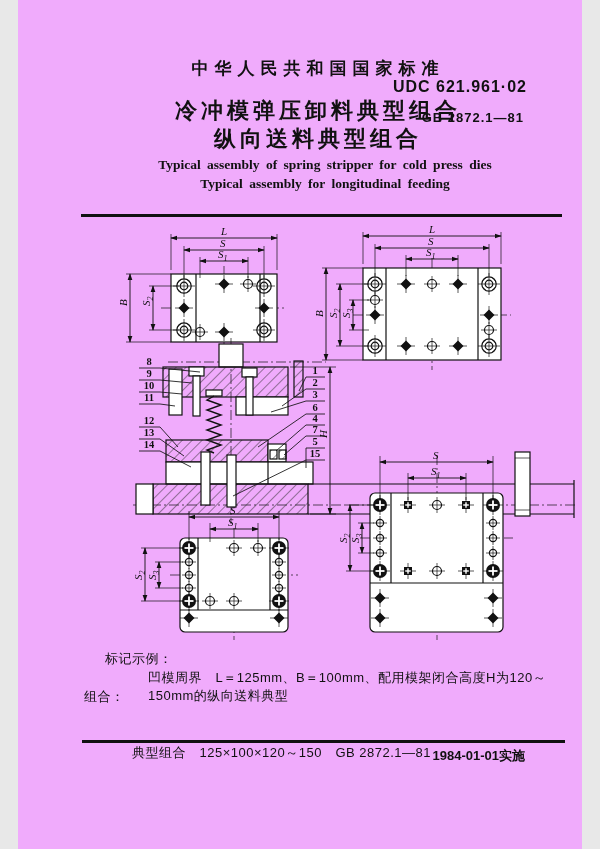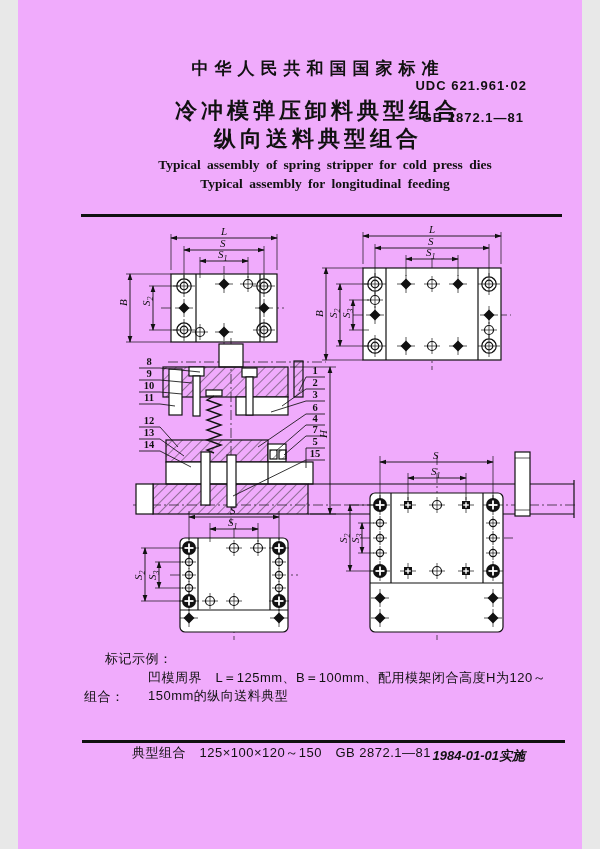--- a/index.html
+++ b/index.html
@@ -1,36 +1,36 @@
 <!DOCTYPE html>
 <html><head>
 <meta charset="utf-8">
 <style>
   html,body{margin:0;padding:0;background:#e8e8e8;}
   .page{position:relative;width:564px;height:849px;background:#f0abfc;margin:0 auto;
         font-family:"Liberation Sans",sans-serif;color:#111;overflow:hidden;}
   .abs{position:absolute;}
   .ctr{left:0;width:600px;text-align:center;}
   .std-name{top:57px;font-size:17px;font-weight:bold;letter-spacing:6px;}
-  .udc{top:78px;right:55px;font-size:13px;font-weight:bold;letter-spacing:1px;}
+  .udc{top:78px;right:55px;font-size:16px;font-weight:bold;letter-spacing:1px;}
   .title-cn{font-size:22px;font-weight:bold;letter-spacing:4px;}
   .t1{top:96px;}  .t2{top:124px;}
   .gb-code{top:110px;right:58px;font-size:13px;font-weight:bold;letter-spacing:1px;text-align:center;}
   .title-en{font-family:"Liberation Serif",serif;font-size:13.5px;font-weight:bold;word-spacing:3px;padding-left:7px;}
   .e1{top:157px;} .e2{top:176px;}
   .rule{background:#111;}
   .r1{top:214px;left:63px;width:481px;height:2.5px;}
   .r2{top:740px;left:64px;width:483px;height:3px;}
   .ex{font-size:13px;letter-spacing:0.5px;}
   .ex-h{top:650px;left:87px;}
   .ex-1{top:669px;left:114px;width:440px;margin-left:16px;}
   .ex-2{top:688px;left:66px;}
   .ex-3{top:744px;left:114px;}
   .foot{top:747px;font-size:13px;font-weight:bold;}
-  .foot-l{left:64px;} .foot-r{right:57px;font-style:italic;}
+  .foot-l{left:64px;} .foot-r{right:57px;}
   
   svg{position:absolute;left:0;top:0;}
   .ln{stroke:#111;stroke-width:1.2;fill:none;}
   .thin{stroke:#111;stroke-width:0.7;fill:none;}
   .cl{stroke:#111;stroke-width:0.7;fill:none;stroke-dasharray:10 3 2 3;}
   .dim{stroke:#111;stroke-width:0.9;fill:none;}
   .ext{stroke:#111;stroke-width:0.7;fill:none;}
   .ldr{stroke:#111;stroke-width:0.85;fill:none;}
   .hrect{fill:url(#hatch);stroke:#111;stroke-width:1.2;}
   .wrect{fill:#fff;stroke:#111;stroke-width:1.2;}

